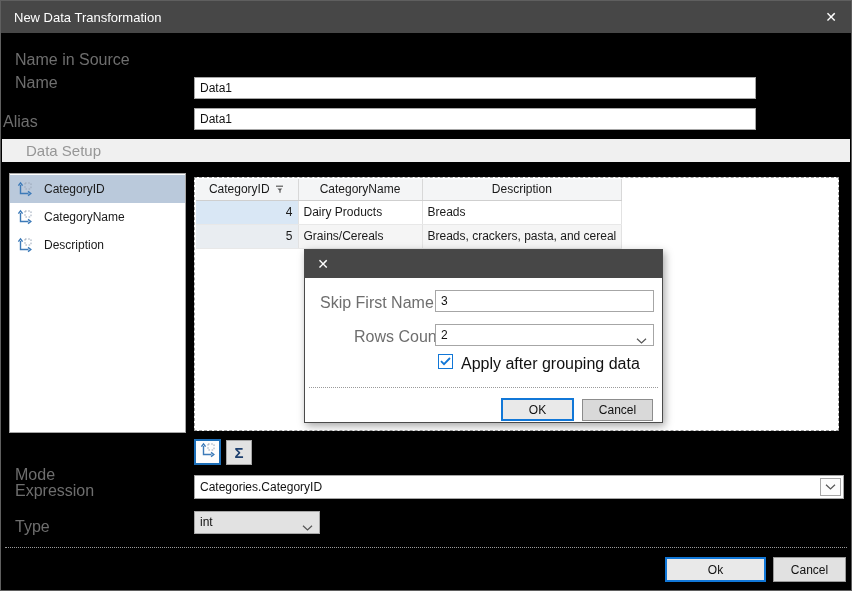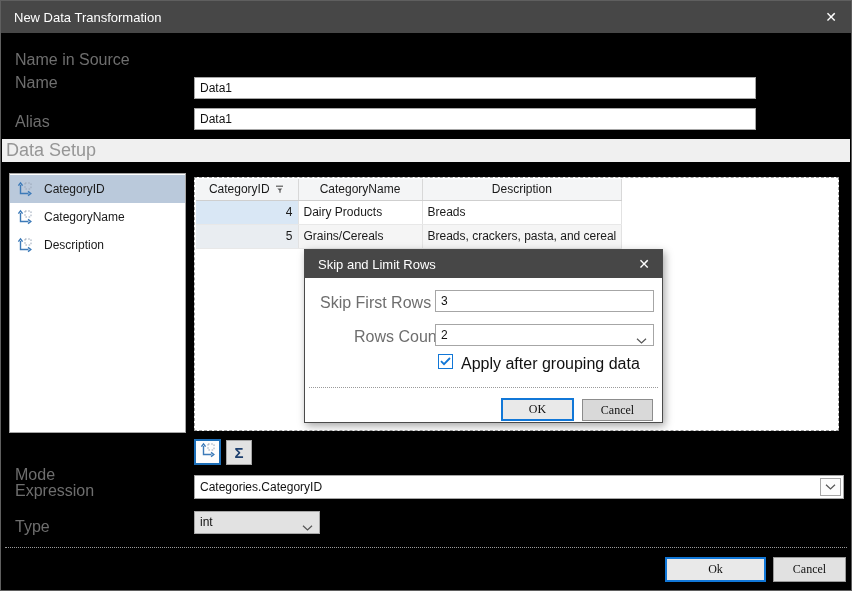--- a/index.html
+++ b/index.html
@@ -21,21 +21,21 @@
   
   .lbl { position:absolute; color:#6e6e6e; font-size:16px; }
   .txt {
     position:absolute; border:1px solid #a6a6a6; background:#fff; height:22px;
     font-family:"Liberation Sans", sans-serif; font-size:12px; color:#111;
     padding:0 5px; outline:none;
   }
   
   .section-strip {
     position:absolute; left:1px; right:1px; top:138px; height:23px; background:#f0f0f0;
-    display:flex; align-items:center; padding-left:4px; color:#969696; font-size:18px;
+    display:flex; align-items:center; padding-left:24px; color:#969696; font-size:15px;
   }
   
   .listbox {
     position:absolute; left:8px; top:172px; width:177px; height:260px;
     border:1px solid #a6a6a6; background:#fff; padding-top:1px;
   }
   .list-item { height:28px; display:flex; align-items:center; padding-left:6px; }
   .list-item.selected { background:#bac9db; }
   .list-item .ico { width:17px; height:17px; margin-right:11px; flex:none; }
   
@@ -73,21 +73,21 @@
   .combo .val { position:absolute; left:5px; top:3px; font-size:12px; color:#111; }
   .combo .chev { position:absolute; right:6px; top:8px; }
   .checkbox {
     position:absolute; width:15px; height:15px; background:#fff;
     border:1px solid #1177d7; display:flex; align-items:center; justify-content:center;
   }
   .dotted { position:absolute; left:4px; right:4px; border-top:1px dotted #9a9a9a; }
   .btn {
     position:absolute; display:flex; align-items:center; justify-content:center;
     font-size:12px; color:#111; background:#e1e1e1; border:1px solid #9a9a9a; cursor:default;
-    font-family:Liberation Serif, serif;
+    font-family:Liberation Sans, sans-serif;
   }
   .btn.primary { border:2px solid #1177d7; background:#e9e9e9; }
   
   .mode-btn {
     position:absolute; width:27px; height:26px; display:flex; align-items:center; justify-content:center;
   }
   .mode-btn.sel { border:2px solid #1d6fb8; background:#fdfdfd; }
   .mode-btn.plain { border:1px solid #a6a6a6; background:#e2e2e2; }
   .sigma { color:#1d3f6e; font-size:15px; font-weight:bold; line-height:1; }
   
@@ -104,21 +104,21 @@
   <div class="titlebar">
     <span class="title">New Data Transformation</span>
     <span class="close">✕</span>
   </div>
 
   <span class="lbl" style="left:14px; top:50px;">Name in Source</span>
 
   <span class="lbl" style="left:14px; top:73px;">Name</span>
   <input class="txt" style="left: 193px; top: 76px; width: 562px;" value="Data1">
 
-  <span class="lbl" style="left:14px; top:112px;">Alias</span>
+  <span class="lbl" style="left:2px; top:112px;">Alias</span>
   <input class="txt" style="left: 193px; top: 107px; width: 562px;" value="Data1">
 
   <div class="section-strip">
     <span>Data Setup</span>
   </div>
 
   <div class="listbox">
     <div class="list-item selected">
       <span class="ico">
         <svg width="17" height="17" viewBox="0 0 17 17">
@@ -180,25 +180,24 @@
         <td class="num">5</td>
         <td>Grains/Cereals</td>
         <td>Breads, crackers, pasta, and cereal</td>
       </tr>
     </tbody>
       </table>
   </div>
 
   <div class="modal">
     <div class="titlebar">
-      <span class="title">Skip and Limit Rows</span>
       <span class="close">✕</span>
     </div>
 
-    <span class="lbl" style="left:15px; top:44px;">Skip First Rows</span>
+    <span class="lbl" style="left:15px; top:44px;">Skip First Name</span>
     <input class="txt" style="left: 130px; top: 40px; width: 219px;" value="3">
 
     <span class="lbl" style="left:15px; top:78px;margin-left:34px;">Rows Count</span>
     <div class="combo" style="left:130px; top:74px; width:219px; height:22px;">
       <span class="val">2</span>
       <span class="chev">
         <svg width="11" height="6" viewBox="0 0 11 6">
             <path d="M1 0.8 L5.5 5 L10 0.8" fill="none" stroke="#555" stroke-width="1.2"></path>
           </svg>
       </span>

